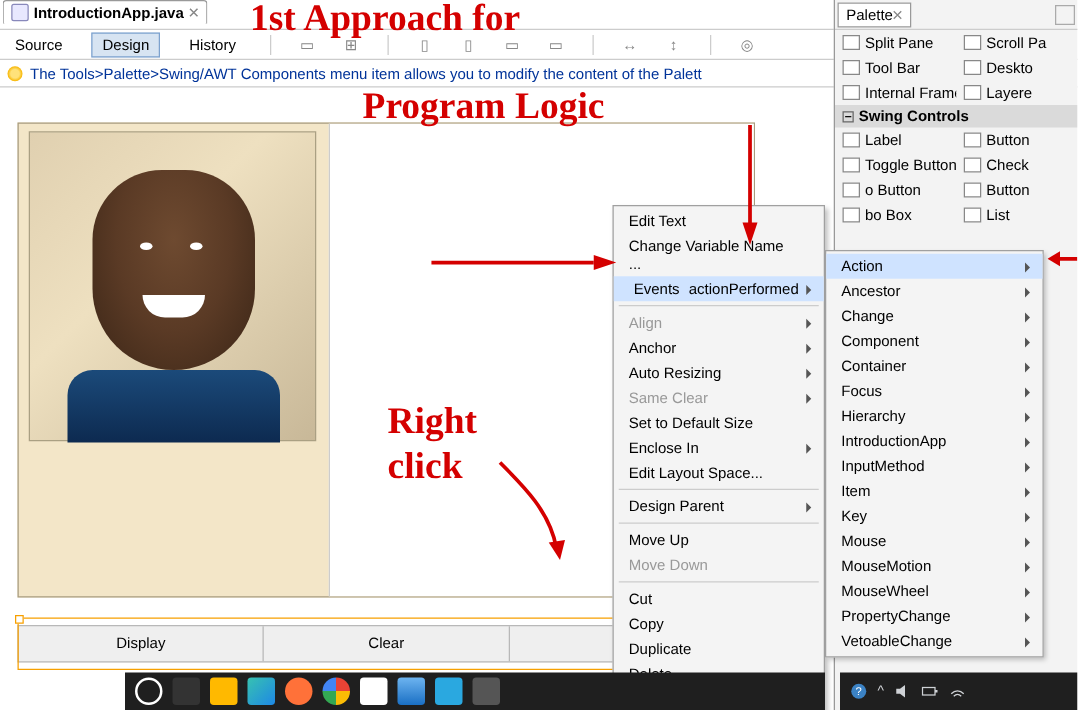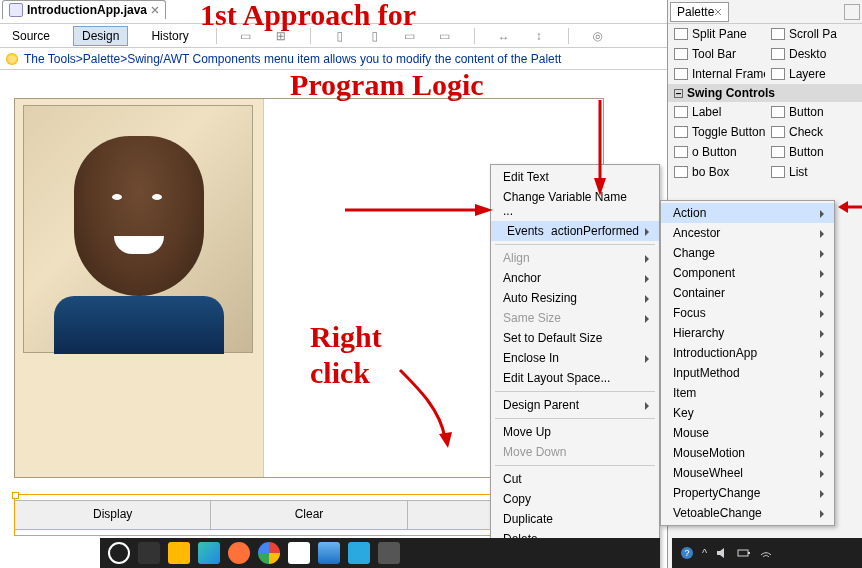--- a/index.html
+++ b/index.html
@@ -223,21 +223,21 @@
   <div class="ctxitem">Edit Text</div>
   <div class="ctxitem">Change Variable Name ...</div>
   <div class="ctxitem sub hl twoline">
     <span class="left">Events</span>
     <span>actionPerformed</span>
   </div>
   <div class="ctxsep"></div>
   <div class="ctxitem sub disabled">Align</div>
   <div class="ctxitem sub">Anchor</div>
   <div class="ctxitem sub">Auto Resizing</div>
-  <div class="ctxitem sub disabled">Same Size</div>
+  <div class="ctxitem sub disabled">Same Clear</div>
   <div class="ctxitem">Set to Default Size</div>
   <div class="ctxitem sub">Enclose In</div>
   <div class="ctxitem">Edit Layout Space...</div>
   <div class="ctxsep"></div>
   <div class="ctxitem sub">Design Parent</div>
   <div class="ctxsep"></div>
   <div class="ctxitem">Move Up</div>
   <div class="ctxitem disabled">Move Down</div>
   <div class="ctxsep"></div>
   <div class="ctxitem">Cut</div>

